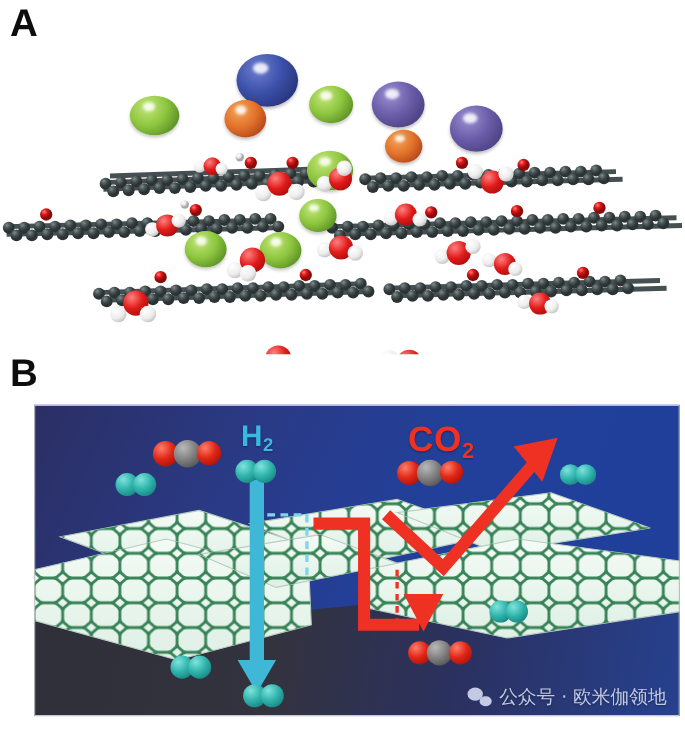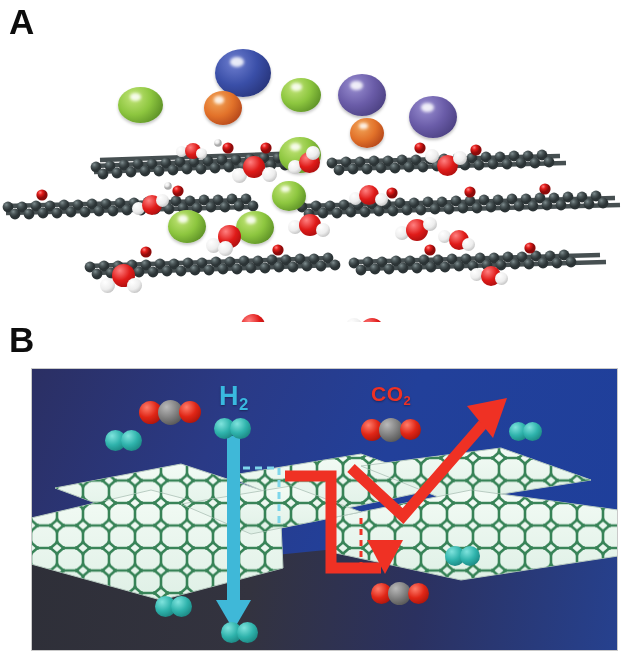--- a/index.html
+++ b/index.html
@@ -63,21 +63,21 @@
   
   .co2 .o1,.co2 .o2{position:absolute;border-radius:50%;
     background:radial-gradient(circle at 34% 28%, #ff7d6b 0%, #e02616 45%, #9c1008 90%);}
   .co2 .c{position:absolute;border-radius:50%;
     background:radial-gradient(circle at 34% 28%, #b9b9b9 0%, #7a7a7a 50%, #4a4a4a 90%);}
 
   
   .blabel{position:absolute;font-weight:bold;font-family:"Liberation Sans",sans-serif;
           line-height:1;letter-spacing:.5px;}
   #label-h2{color:#39b9e0;font-size:27px;text-shadow:0 1px 2px rgba(0,0,0,.35);}
-  #label-co2{color:#ef3124;font-size:21px;text-shadow:0 1px 2px rgba(0,0,0,.35);}
+  #label-co2{color:#ef3124;font-size:32px;text-shadow:0 1px 2px rgba(0,0,0,.35);}
   .blabel sub{font-size:.62em;vertical-align:baseline;position:relative;top:.28em;}
 
   #arrows-svg{position:absolute;left:0;top:0;width:587px;height:283px;}
   #sheets-svg{position:absolute;left:0;top:0;width:587px;height:283px;}
 
   
   #watermark{position:absolute;right:12px;bottom:6px;display:flex;align-items:center;
              gap:7px;color:#cfd6ee;font-size:17px;opacity:.93;
              font-family:"DejaVu Sans",sans-serif;
              text-shadow:0 1px 2px rgba(0,0,0,.4);}
@@ -608,17 +608,24 @@
     </div>
     <div class="bmol h2" style="left:190px;top:254px;width:38px;height:20px;">
       <div class="a" style="left:0;top:0;width:21px;height:21px;"></div>
       <div class="b" style="left:16px;top:0;width:21px;height:21px;"></div>
     </div>
     <div class="bmol h2" style="left:414px;top:178px;width:36px;height:19px;">
       <div class="a" style="left:0;top:0;width:20px;height:20px;"></div>
       <div class="b" style="left:15px;top:0;width:20px;height:20px;"></div>
     </div>
 
+    <div id="watermark">
+      <span id="wechat-icon">
+        <span class="c1"></span>
+          <span class="c2"></span>
+      </span>
+      <span>公众号 · 欧米伽领地</span>
+    </div>
 
     <div id="panel-b-border"></div>
   </div>
 
 </div>
 
 </body></html>

